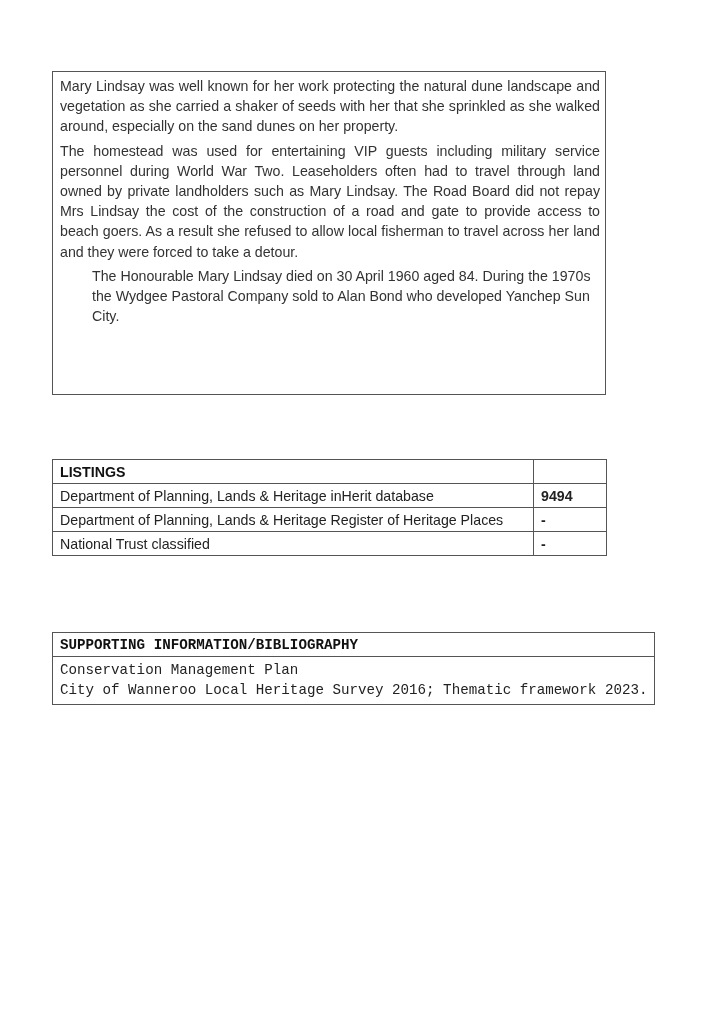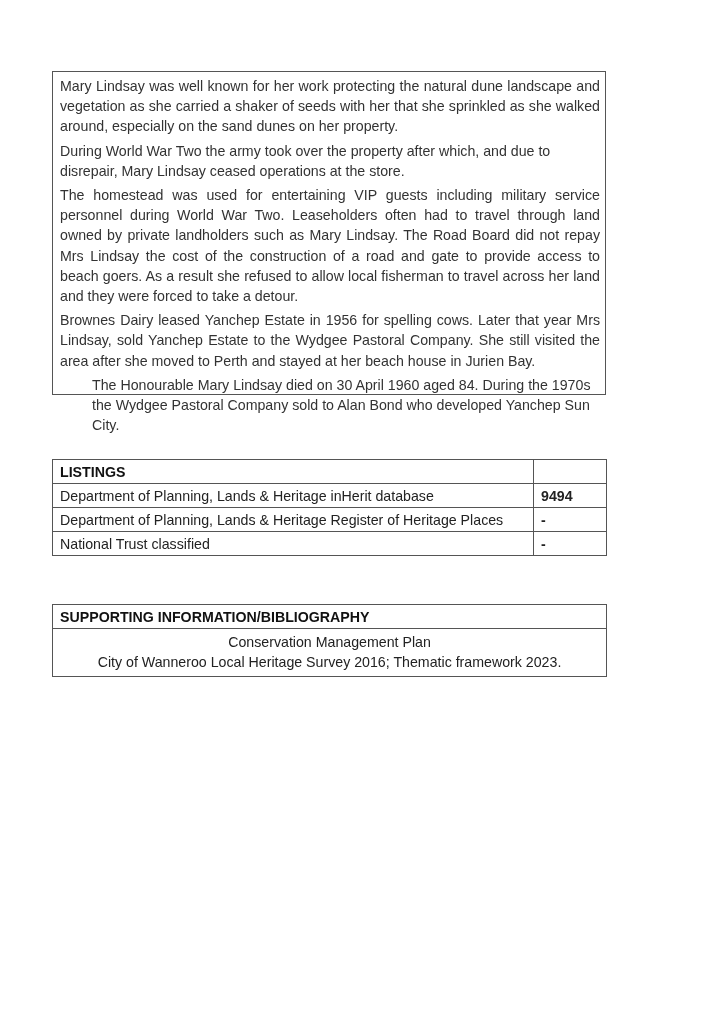--- a/index.html
+++ b/index.html
@@ -53,44 +53,41 @@
       height: 23px;
       vertical-align: middle;
       white-space: nowrap;
     }
     table td.code {
       width: 58px;
       padding-left: 7px;
       font-weight: bold;
     }
     .listings { top: 459px; }
-    .biblio { top: 604px; }
+    .biblio { top: 632px; font-family: Liberation Mono, monospace; }
     .hdr {
       font-weight: bold;
       color: #111111;
     }
     .biblio td.body-cell {
       border-top: 1.5px solid #555555;
       height: auto;
       padding: 3px 7px 4px 7px;
       line-height: 20px;
     }
     .biblio .line {
       display: block;
-      text-align: center;
     }
   </style>
 </head>
 <body>
 
 <div class="narrative-box">
   <p>Mary Lindsay was well known for her work protecting the natural dune landscape and vegetation as she carried a shaker of seeds with her that she sprinkled as she walked around, especially on the sand dunes on her property.</p>
-  <p class="nojust">During World War Two the army took over the property after which, and due to disrepair, Mary Lindsay ceased operations at the store.</p>
   <p>The homestead was used for entertaining VIP guests including military service personnel during World War Two. Leaseholders often had to travel through land owned by private landholders such as Mary Lindsay. The Road Board did not repay Mrs Lindsay the cost of the construction of a road and gate to provide access to beach goers. As a result she refused to allow local fisherman to travel across her land and they were forced to take a detour.</p>
-  <p>Brownes Dairy leased Yanchep Estate in 1956 for spelling cows. Later that year Mrs Lindsay, sold Yanchep Estate to the Wydgee Pastoral Company. She still visited the area after she moved to Perth and stayed at her beach house in Jurien Bay.</p>
   <p class="nojust tight">The Honourable Mary Lindsay died on 30 April 1960 aged 84. During the 1970s the Wydgee Pastoral Company sold to Alan Bond who developed Yanchep Sun City.</p>
 </div>
 
 <table class="listings">
   <tbody>
       <tr>
     <td class="hdr">LISTINGS</td>
     <td class="code"></td>
   </tr>
   <tr>

